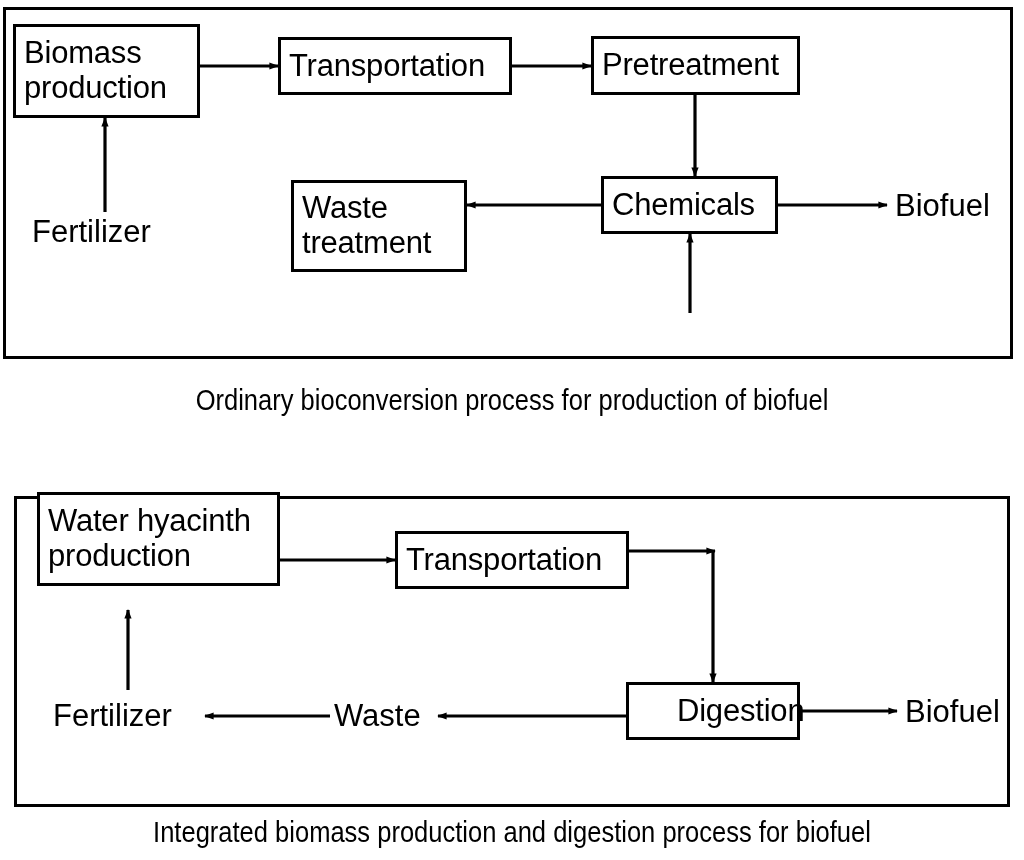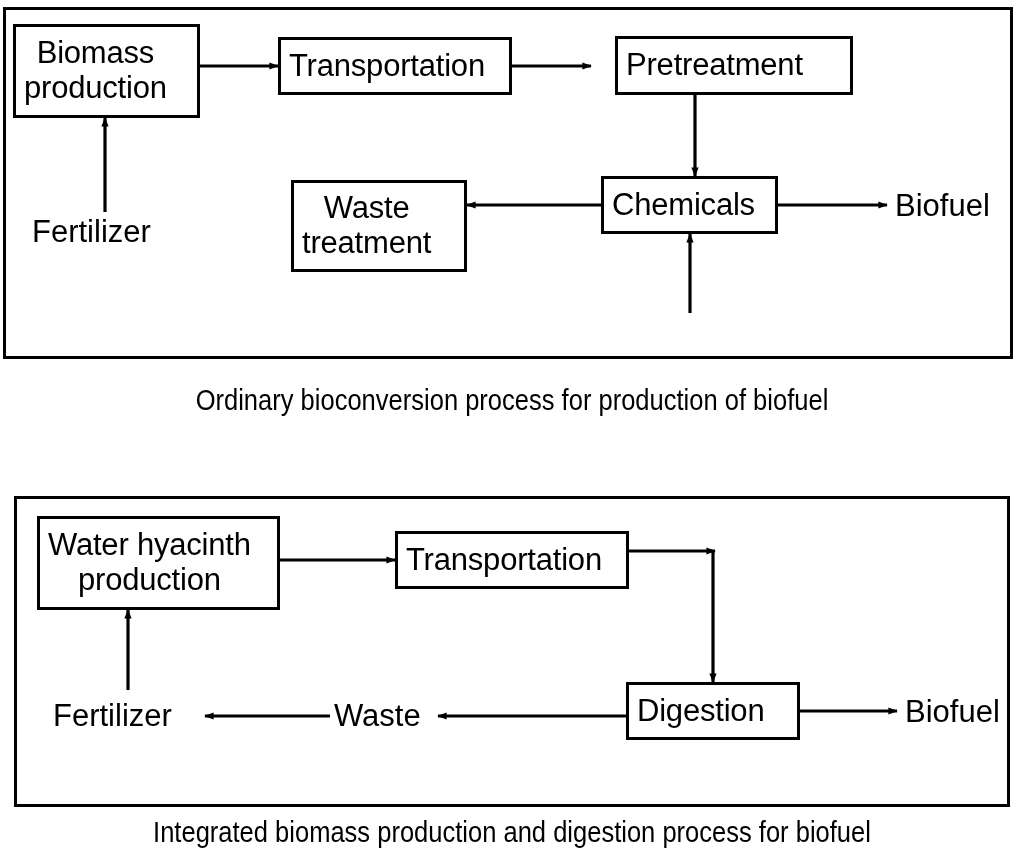--- a/index.html
+++ b/index.html
@@ -31,21 +31,20 @@
 
   .node {
     position: absolute;
     border: 3px solid #000000;
     box-sizing: border-box;
     background: #ffffff;
     display: flex;
     align-items: center;
     justify-content: flex-start;
     z-index: 3;
-    text-align: center;
   }
   .node .node-label {
     font-size: 31px;
     line-height: 1.12;
     white-space: pre;
     padding-left: 8px;
     letter-spacing: -0.2px;
   }
   .node.overflow { overflow: visible; }
   .node.overflow .node-label { position: relative; z-index: 4; background: #ffffff; }
@@ -144,21 +143,21 @@
 
   <div class="node" style="left:13px; top:24px; width:187px; height:94px;">
     <span class="node-label">Biomass
 production</span>
   </div>
 
   <div class="node" style="left:278px; top:37px; width:234px; height:58px;">
     <span class="node-label">Transportation</span>
   </div>
 
-  <div class="node" style="left:591px; top:36px; width:238px; height:59px;margin-left:24px;">
+  <div class="node" style="left:591px; top:36px; width:209px; height:59px;">
     <span class="node-label">Pretreatment</span>
   </div>
 
   <div class="node overflow" style="left:601px; top:176px; width:177px; height:58px;">
     <span class="node-label">Chemicals</span>
   </div>
 
   <div class="node" style="left:291px; top:180px; width:176px; height:92px;">
     <span class="node-label">Waste
 treatment</span>
@@ -166,30 +165,30 @@
 
   <div class="free-label" style="left:30px; top:216px;">Fertilizer</div>
 
 
   <div class="free-label" style="left:893px; top:190px;">Biofuel</div>
 
   <div class="caption" id="caption-ordinary">Ordinary bioconversion process for production of biofuel</div>
 
   <div class="panel" id="panel-integrated"></div>
 
-  <div class="node overflow" style="left:37px; top:516px; width:243px; height:94px;">
+  <div class="node overflow" style="left:37px; top:492px; width:243px; height:94px;">
     <span class="node-label">Water hyacinth
 production</span>
   </div>
 
   <div class="node" style="left:395px; top:531px; width:234px; height:58px;">
     <span class="node-label">Transportation</span>
   </div>
 
-  <div class="node" style="left:626px; top:682px; width:174px; height:58px;">
+  <div class="node" style="left:626px; top:682px; width:174px; height:58px;padding-left:40px;">
     <span class="node-label">Digestion</span>
   </div>
 
   <div class="free-label" style="left:51px; top:700px;">Fertilizer</div>
 
   <div class="free-label" style="left:332px; top:700px;">Waste</div>
 
   <div class="free-label" style="left:903px; top:696px;">Biofuel</div>
 
   <div class="caption" id="caption-integrated">Integrated biomass production and digestion process for biofuel</div>

